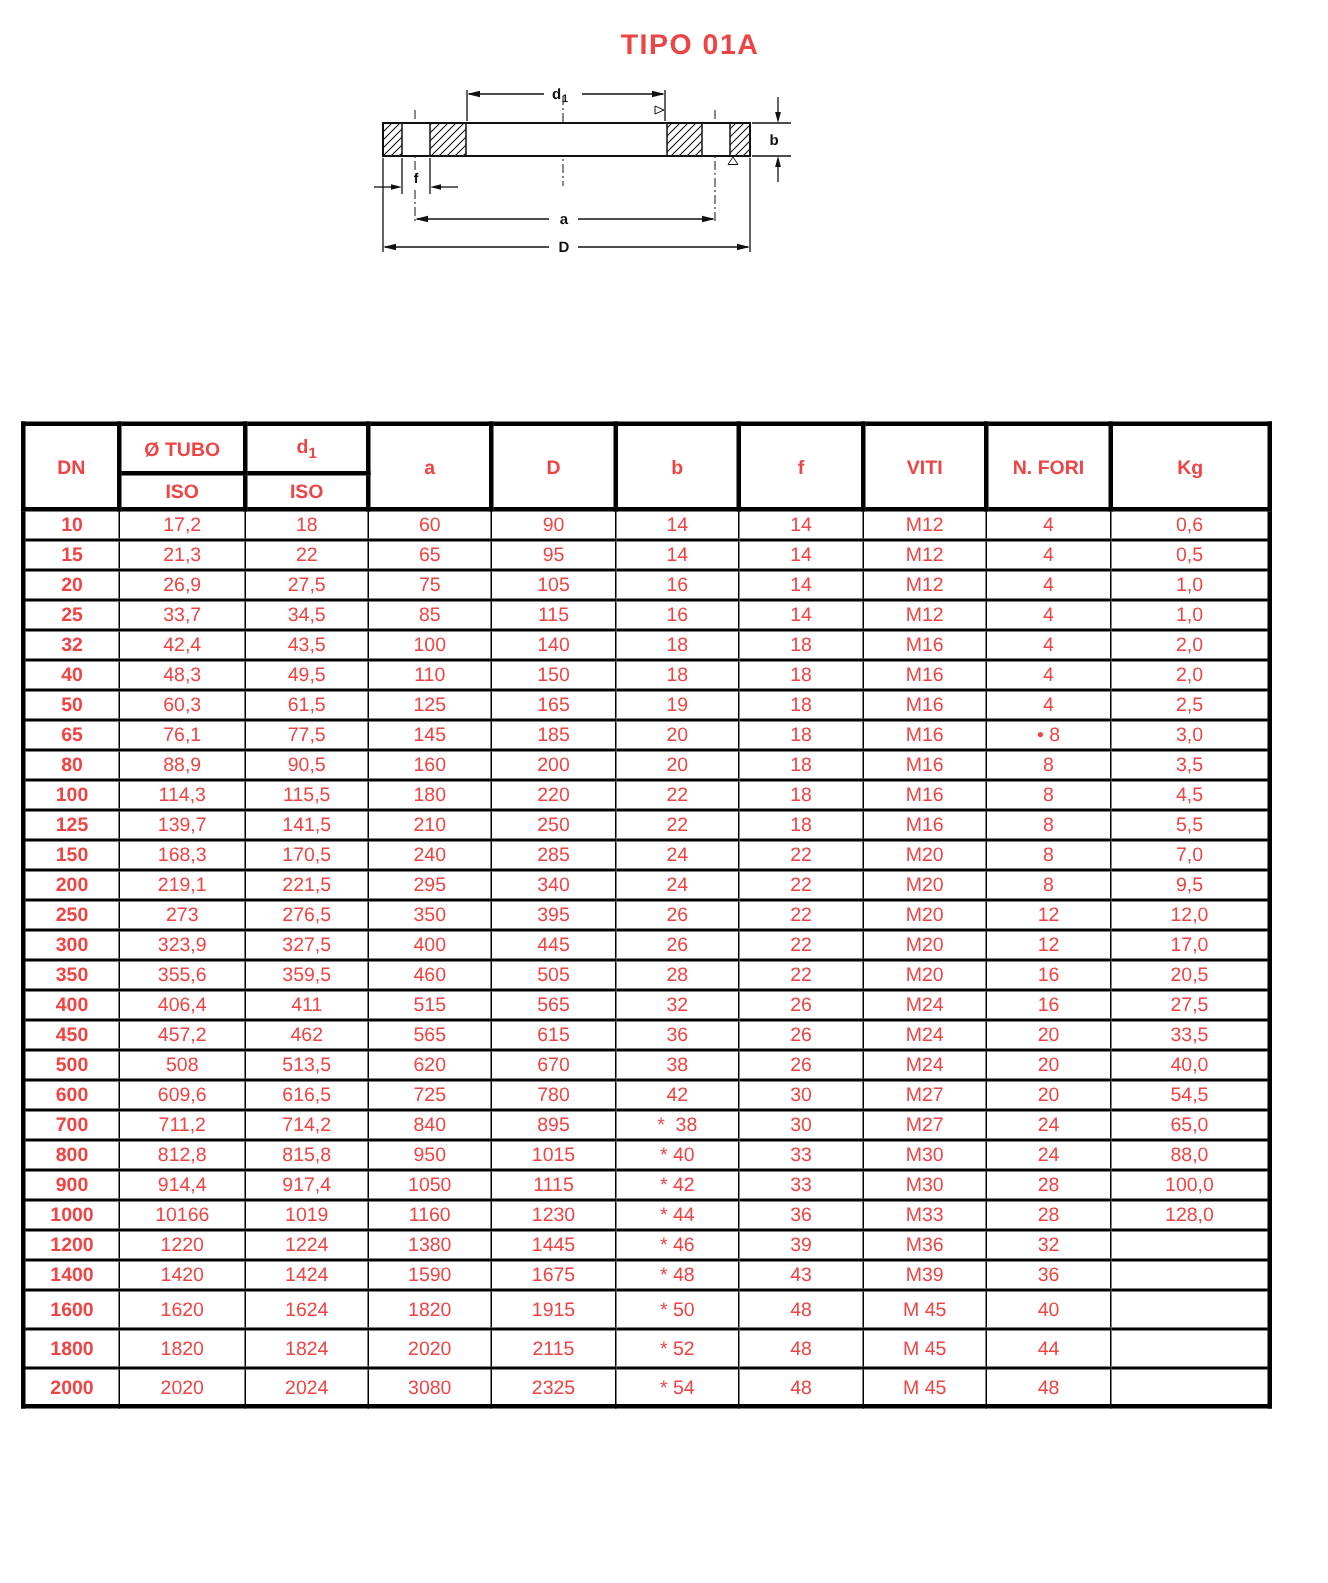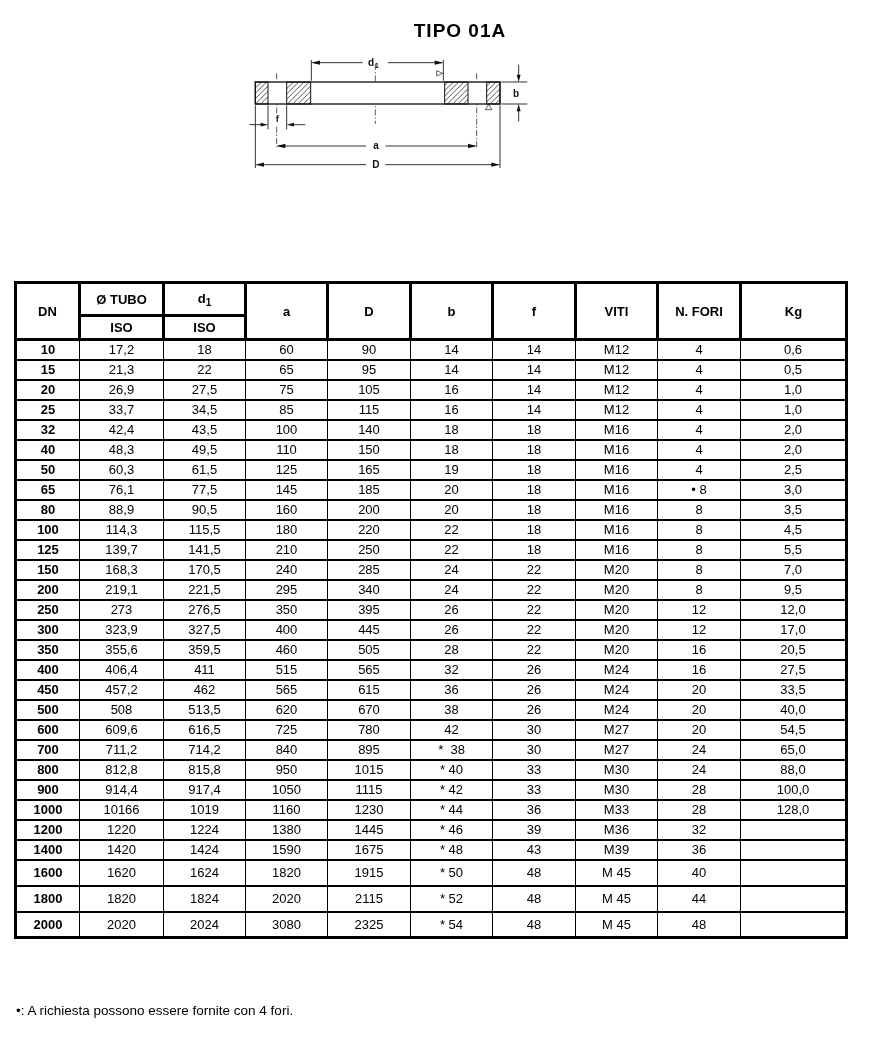--- a/index.html
+++ b/index.html
@@ -1,19 +1,19 @@
 <!DOCTYPE html>
 <html><head>
 <meta charset="utf-8">
 <style>
   * { margin:0; padding:0; box-sizing:border-box; }
   html,body { background:#fff; }
   .page {
     position:relative; width:776px; height:1055px; background:#ffffff;
-    font-family:"Liberation Sans", sans-serif; color:#000000;
+    font-family:"Liberation Sans", sans-serif; color:#ef4444;
   }
   .title {
     position:absolute; left:230px; top:20px; width:460px;
     text-align:center; font-size:19px; font-weight:bold; letter-spacing:1px;
   }
   .drawing { position:absolute; left:230px; top:48px; }
 
   .table-wrap { position:absolute; left:14px; top:281px; }
   table.spec {
     border-collapse:collapse; table-layout:fixed; width:831px;
@@ -502,16 +502,15 @@
             <td>48</td>
             <td>M 45</td>
             <td>48</td>
             <td></td>
           </tr>
         </tbody>
     </table>
   </div>
 
   <div class="footnotes">
-    <div>•: A richiesta possono essere fornite con 4 fori.</div>
   </div>
 
 </div>
 
 </body></html>

